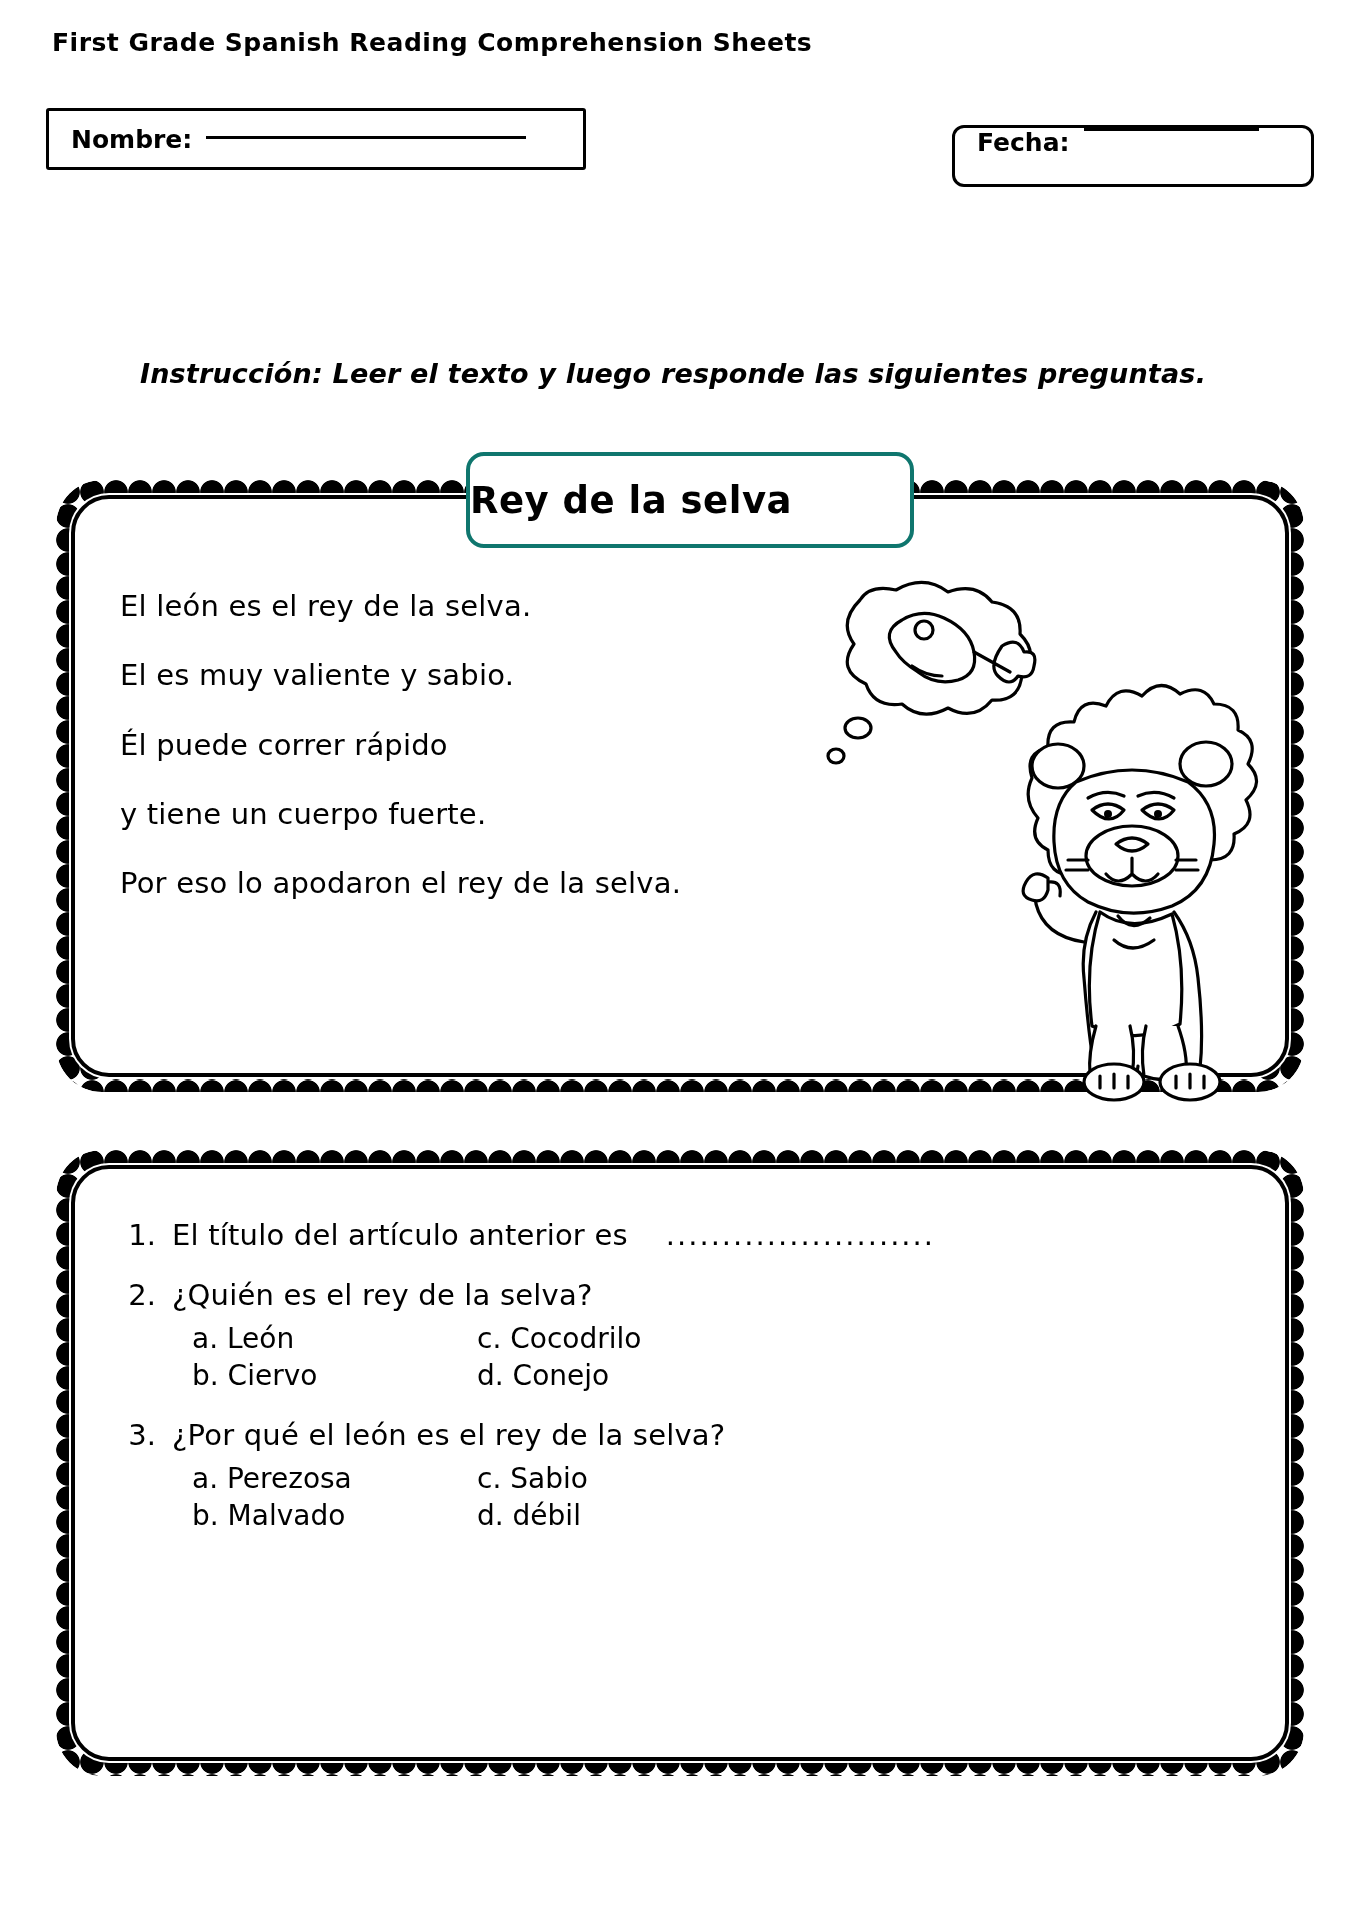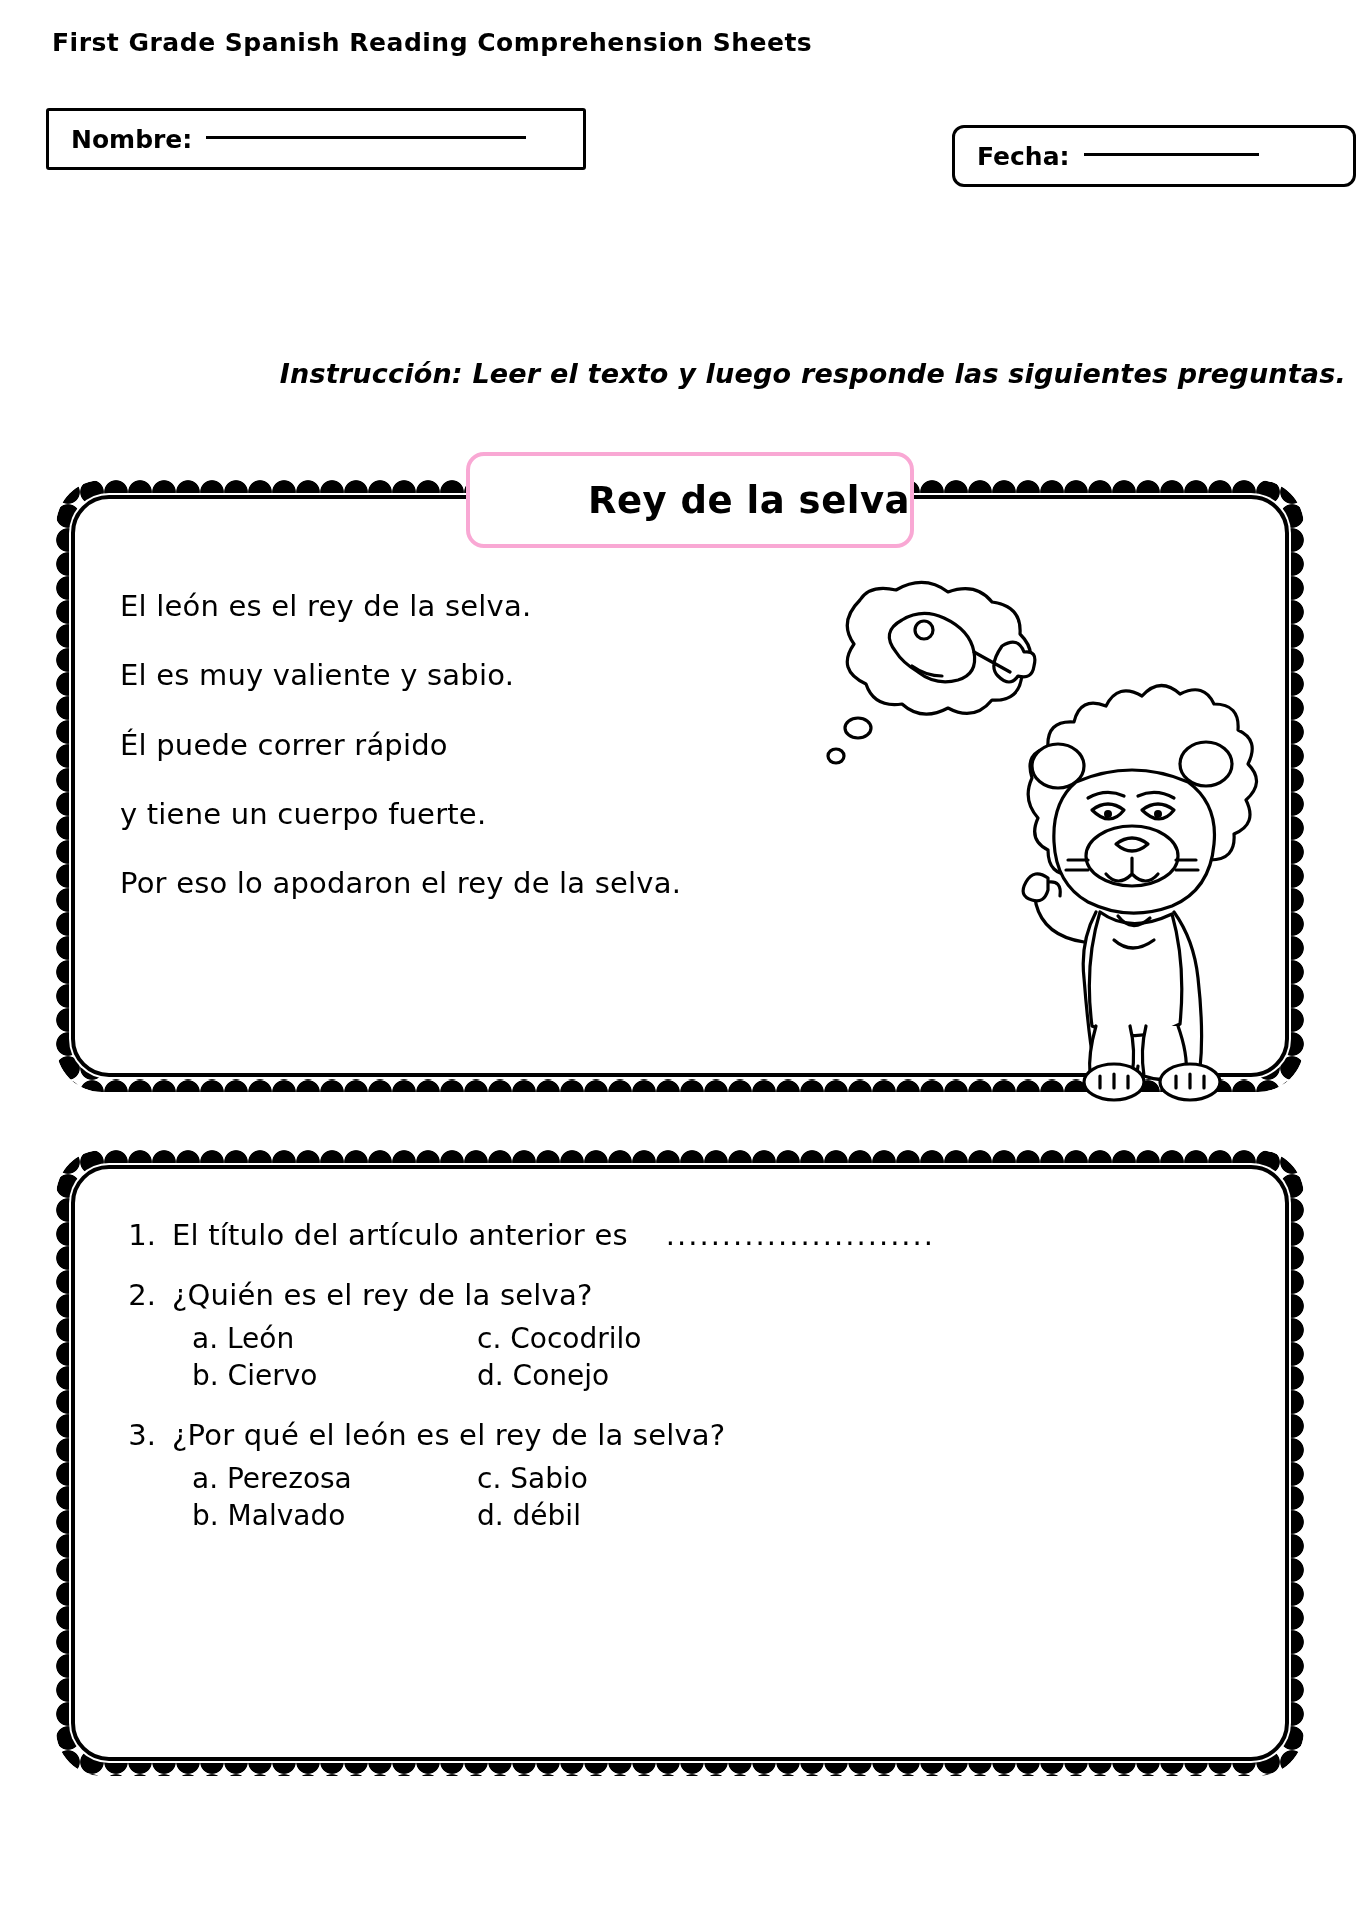--- a/index.html
+++ b/index.html
@@ -43,27 +43,27 @@
     border-radius: 3px;
     box-sizing: border-box;
     display: flex;
     align-items: center;
     padding-left: 22px;
   }
   .date-box {
     position: absolute;
     left: 952px;
     top: 125px;
-    width: 404px;
+    width: 362px;
     height: 62px;
     border: 3px solid #000;
     border-radius: 12px;
     box-sizing: border-box;
     display: flex;
-    align-items: center;
+    align-items: flex-start;
     padding-left: 22px;
   }
   .field-label {
     font-family: "DejaVu Sans", sans-serif;
     font-weight: bold;
     font-size: 25px;
   }
   .field-line {
     display: inline-block;
     border-bottom: 3px solid #000;
@@ -93,21 +93,21 @@
       5px 5px 0 #000000,
       -1px -1px 0 #ffffff;
     -webkit-text-stroke: 2px #000;
   }
 
   .instruction {
     position: absolute;
     left: 0;
     right: 12px;
     top: 358px;
-    text-align: right;
+    text-align: center;
     font-family: "DejaVu Sans", sans-serif;
     font-weight: bold;
     font-style: italic;
     font-size: 27px;
     letter-spacing: 0.2px;
   }
 
   
   .panel {
     position: absolute;
@@ -144,26 +144,26 @@
     top: 480px;
     width: 1248px;
     height: 612px;
   }
   .title-badge {
     position: absolute;
     left: 466px;
     top: 452px;
     width: 440px;
     height: 88px;
-    border: 4px solid #f9a8d4;
+    border: 4px solid #0f766e;
     border-radius: 18px;
     background: #fff;
     display: flex;
     align-items: center;
-    justify-content: flex-end;
+    justify-content: flex-start;
     z-index: 5;
   }
   .title-badge span {
     font-family: "DejaVu Sans", sans-serif;
     font-weight: bold;
     font-size: 37px;
     letter-spacing: 0.5px;
   }
 
   .passage {

